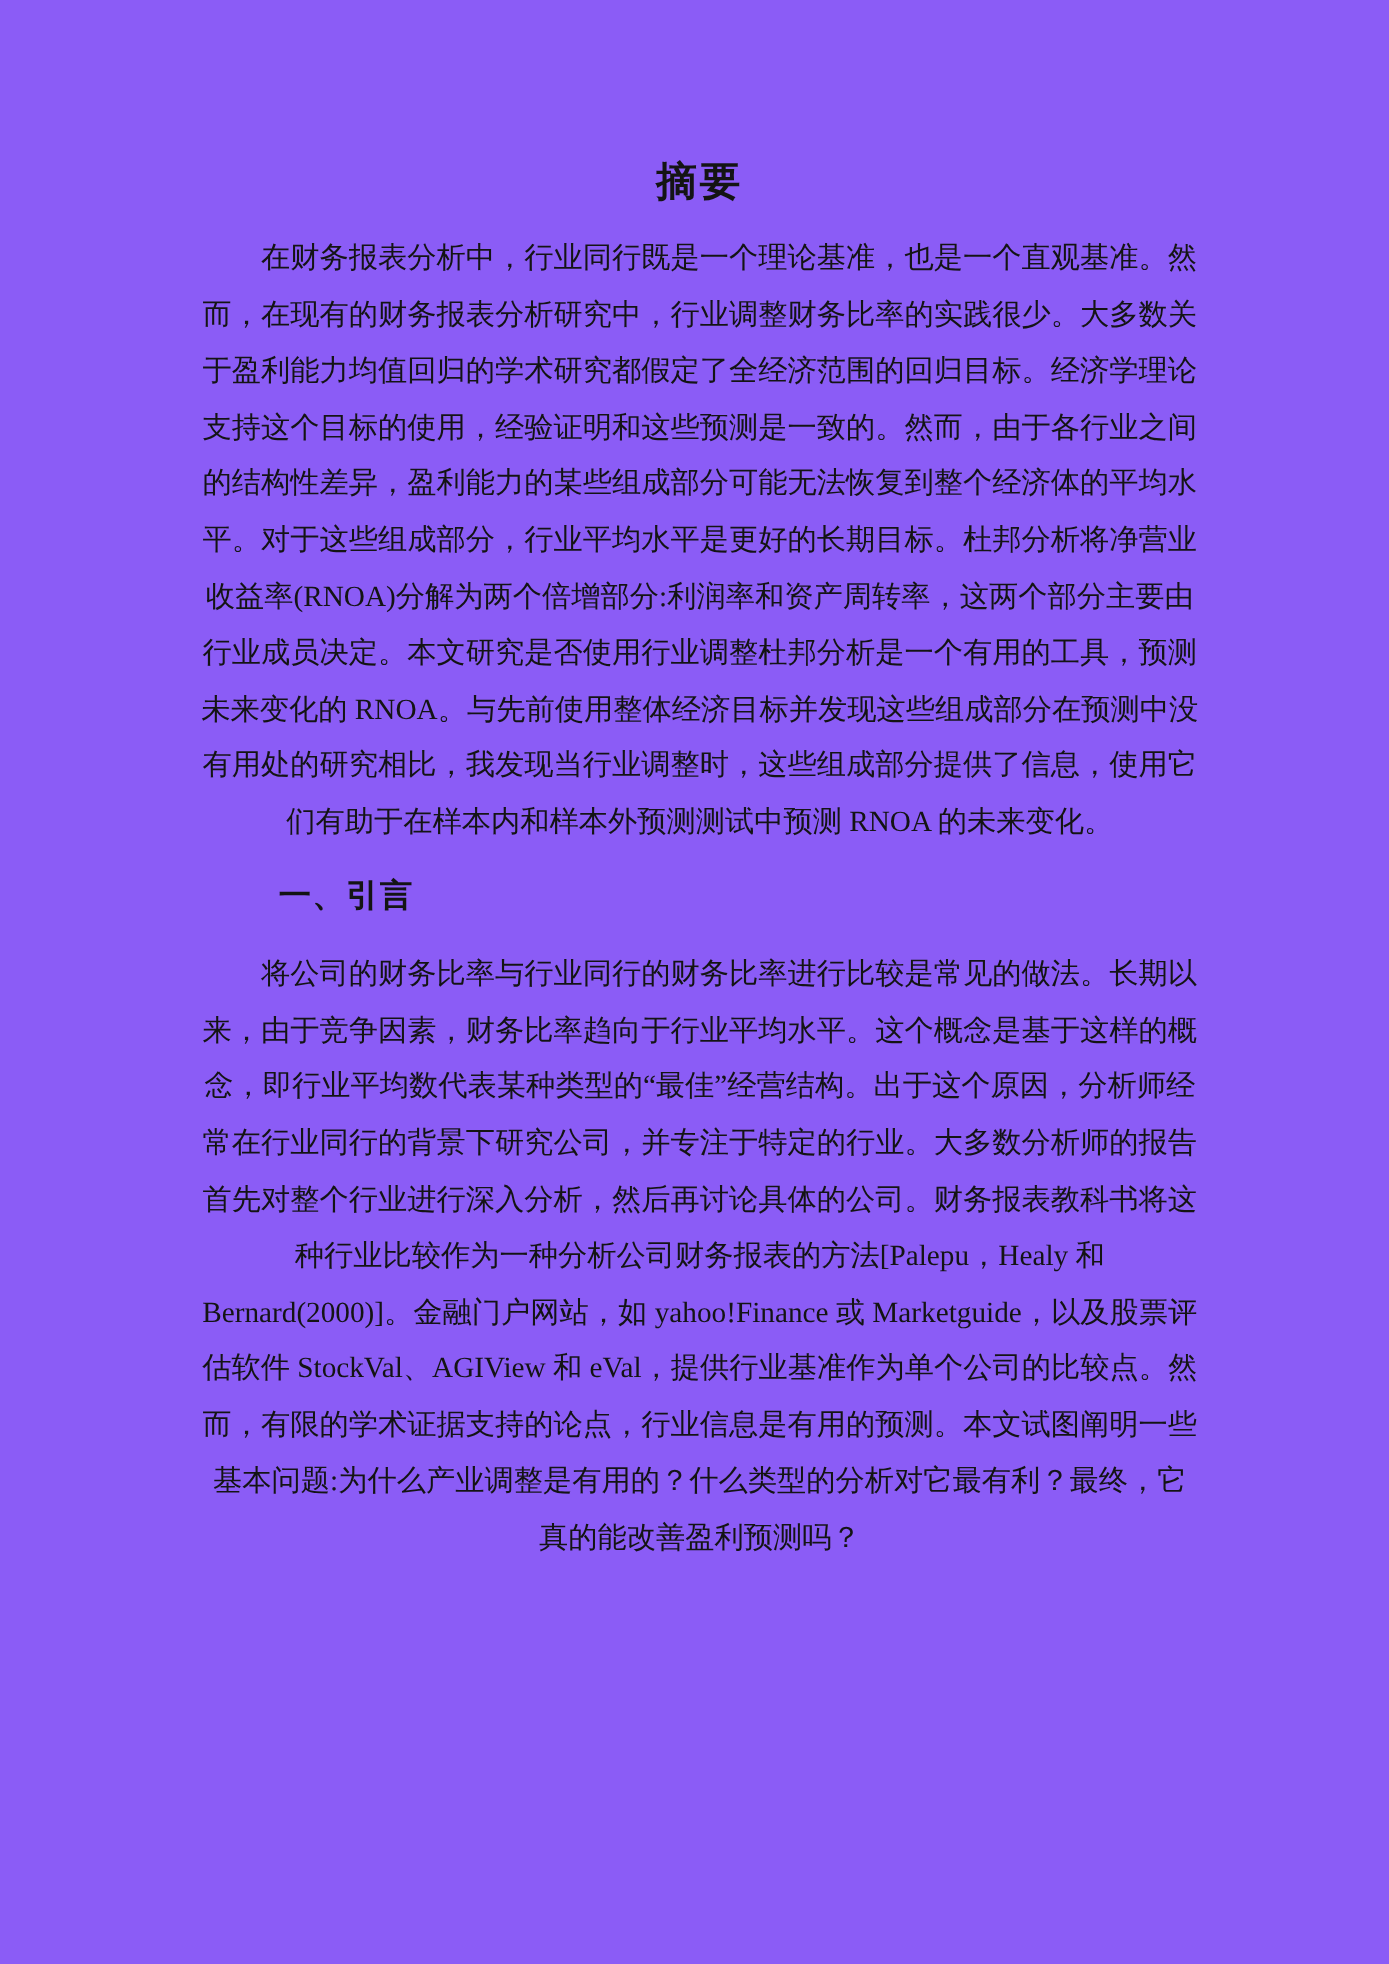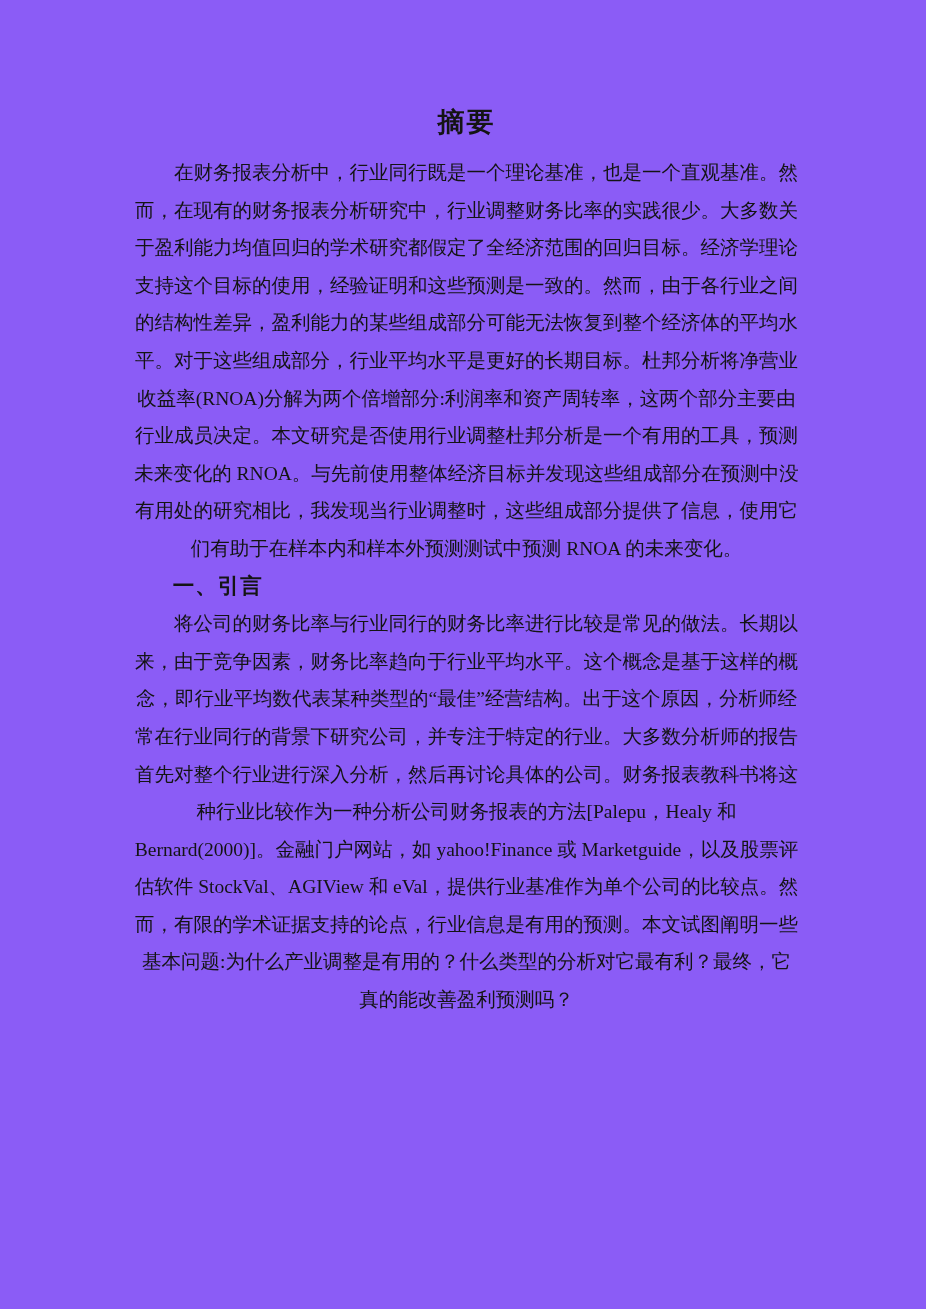--- a/index.html
+++ b/index.html
@@ -30,26 +30,26 @@
   }
   .body-para {
     font-size: 19.5px;
     line-height: 37.6px;
     text-indent: 2em;
     margin: 0;
     text-align: center;
     word-break: break-word;
   }
   .section-heading {
-    font-family: Liberation Sans, sans-serif;
+    font-family: Liberation Mono, monospace;
     font-weight: bold;
     font-size: 21.5px;
     line-height: 37.6px;
     text-indent: 1.85em;
-    margin: 0;
+    margin: 13px;
     letter-spacing: 1px;
   }
 </style>
 </head>
 <body>
 
 <div class="page">
   <h1 class="doc-title">摘要</h1>
 
   <p class="body-para">在财务报表分析中，行业同行既是一个理论基准，也是一个直观基准。然而，在现有的财务报表分析研究中，行业调整财务比率的实践很少。大多数关于盈利能力均值回归的学术研究都假定了全经济范围的回归目标。经济学理论支持这个目标的使用，经验证明和这些预测是一致的。然而，由于各行业之间的结构性差异，盈利能力的某些组成部分可能无法恢复到整个经济体的平均水平。对于这些组成部分，行业平均水平是更好的长期目标。杜邦分析将净营业收益率(RNOA)分解为两个倍增部分:利润率和资产周转率，这两个部分主要由行业成员决定。本文研究是否使用行业调整杜邦分析是一个有用的工具，预测未来变化的 RNOA。与先前使用整体经济目标并发现这些组成部分在预测中没有用处的研究相比，我发现当行业调整时，这些组成部分提供了信息，使用它们有助于在样本内和样本外预测测试中预测 RNOA 的未来变化。</p>

